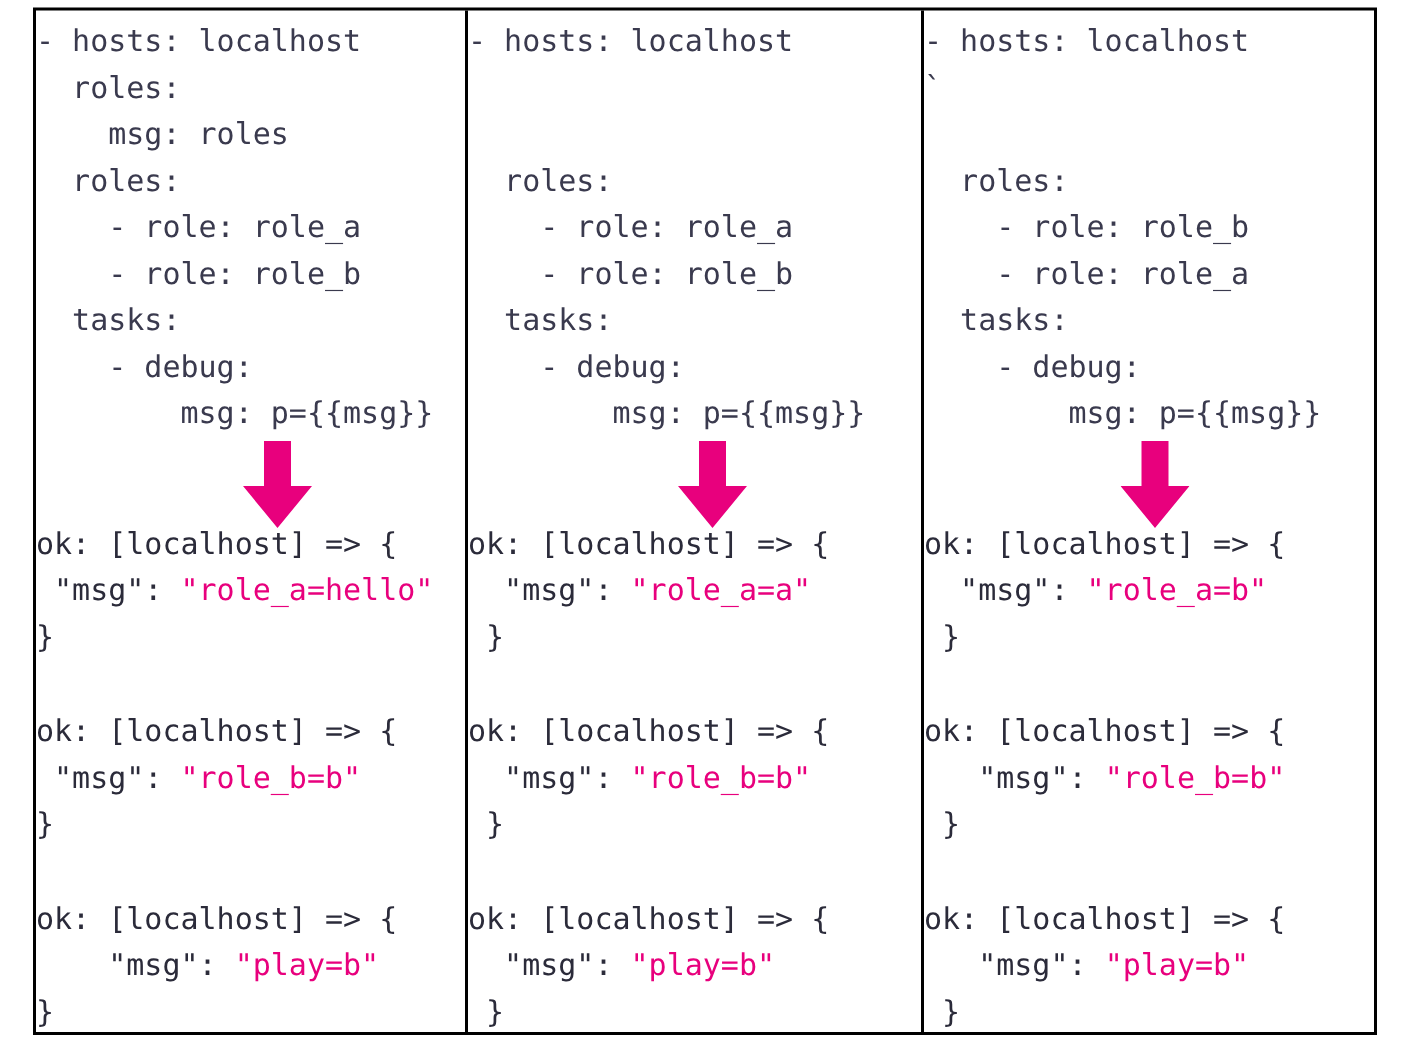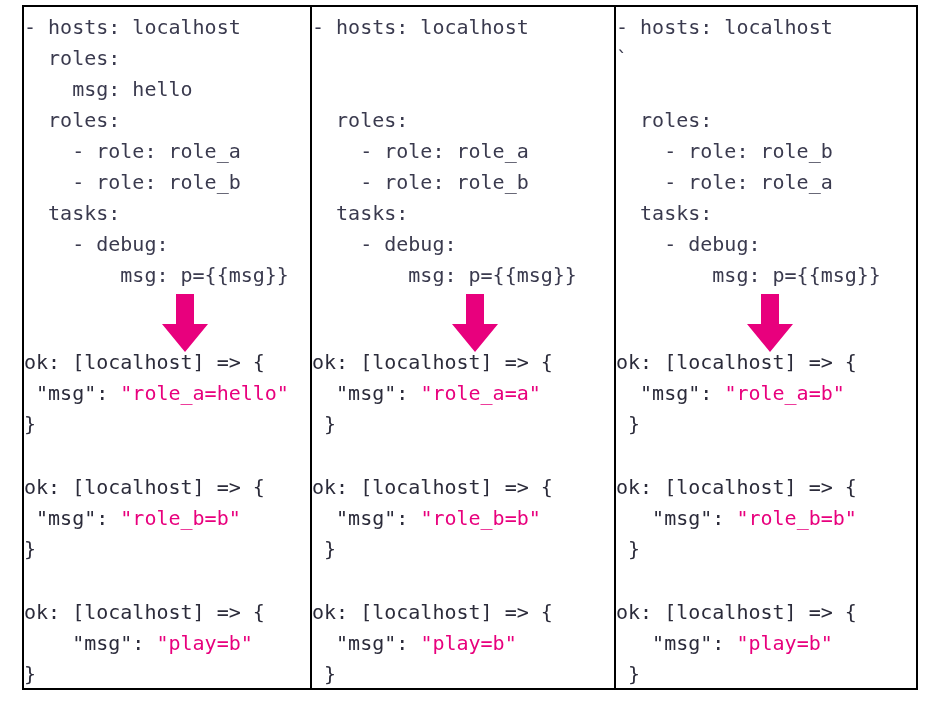--- a/index.html
+++ b/index.html
@@ -80,21 +80,21 @@
 </head>
 <body>
 
 <div id="root">
   <div class="frame">
 
     <div class="column col-1">
       <div class="lines yaml" style="top:5px;">
         <div class="line">- hosts: localhost</div>
         <div class="line">  roles:</div>
-        <div class="line">    msg: hello</div>
+        <div class="line">    msg: roles</div>
         <div class="line">  roles:</div>
         <div class="line">    - role: role_a</div>
         <div class="line">    - role: role_b</div>
         <div class="line">  tasks:</div>
         <div class="line">    - debug:</div>
         <div class="line">        msg: p={{msg}}</div>
       </div>
 
       <div class="arrow" style="left:138px; top:287px;">
         <svg viewBox="0 0 46 58" preserveAspectRatio="none" aria-hidden="true">

